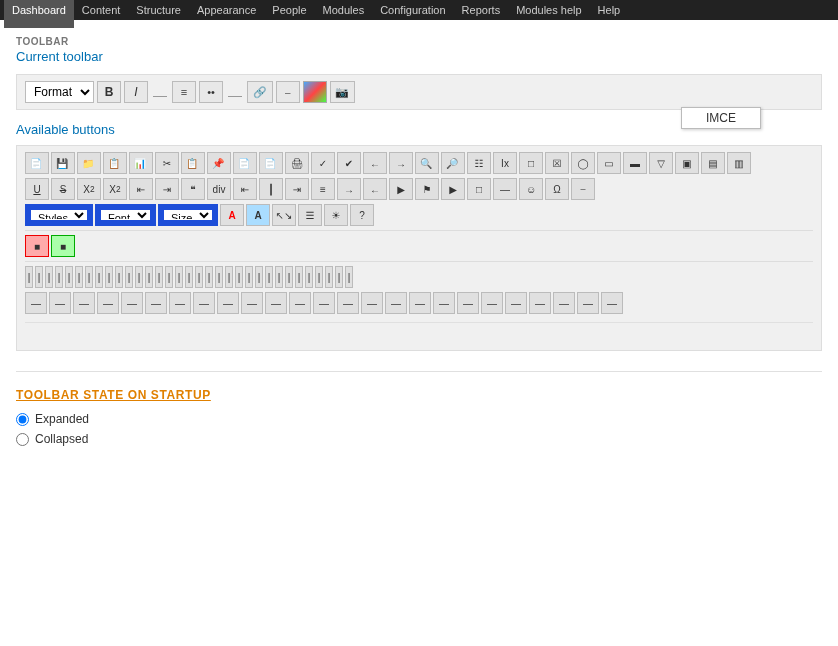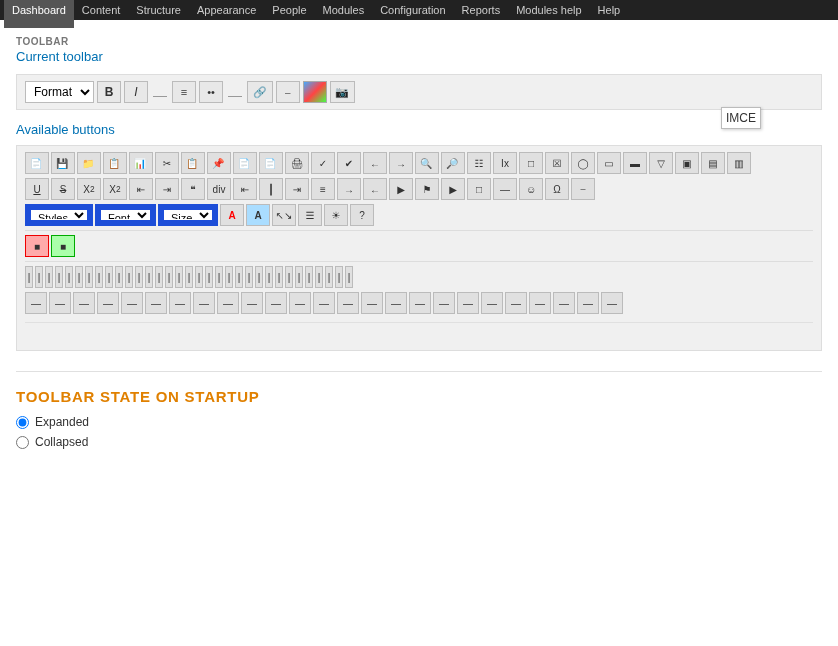--- a/index.html
+++ b/index.html
@@ -89,21 +89,21 @@
       align-items: center;
     }
 
     
     .imce-tooltip {
       position: absolute;
       right: 60px;
       top: 32px;
       background: #fff;
       border: 1px solid #bbb;
-      padding: 3px 4px;
+      padding: 3px 24px;
       font-size: 12px;
       color: #333;
       z-index: 10;
       box-shadow: 1px 1px 3px rgba(0,0,0,0.2);
     }
 
     
     .available-buttons-label {
       font-size: 13px;
       color: #0071b3;
@@ -148,25 +148,26 @@
     }
 
     
     .settings-section {
       margin-top: 20px;
       padding-top: 16px;
       border-top: 1px solid #e0e0e0;
     }
 
     .settings-title {
-      font-size: 15px;
+      font-size: 12px;
       color: #e08000;
       letter-spacing: 0.05em;
       font-weight: bold;
       margin-bottom: 10px;
+      text-decoration: underline;
     }
 
     .radio-option {
       display: flex;
       align-items: center;
       gap: 6px;
       margin-bottom: 6px;
       font-size: 12px;
     }
 

